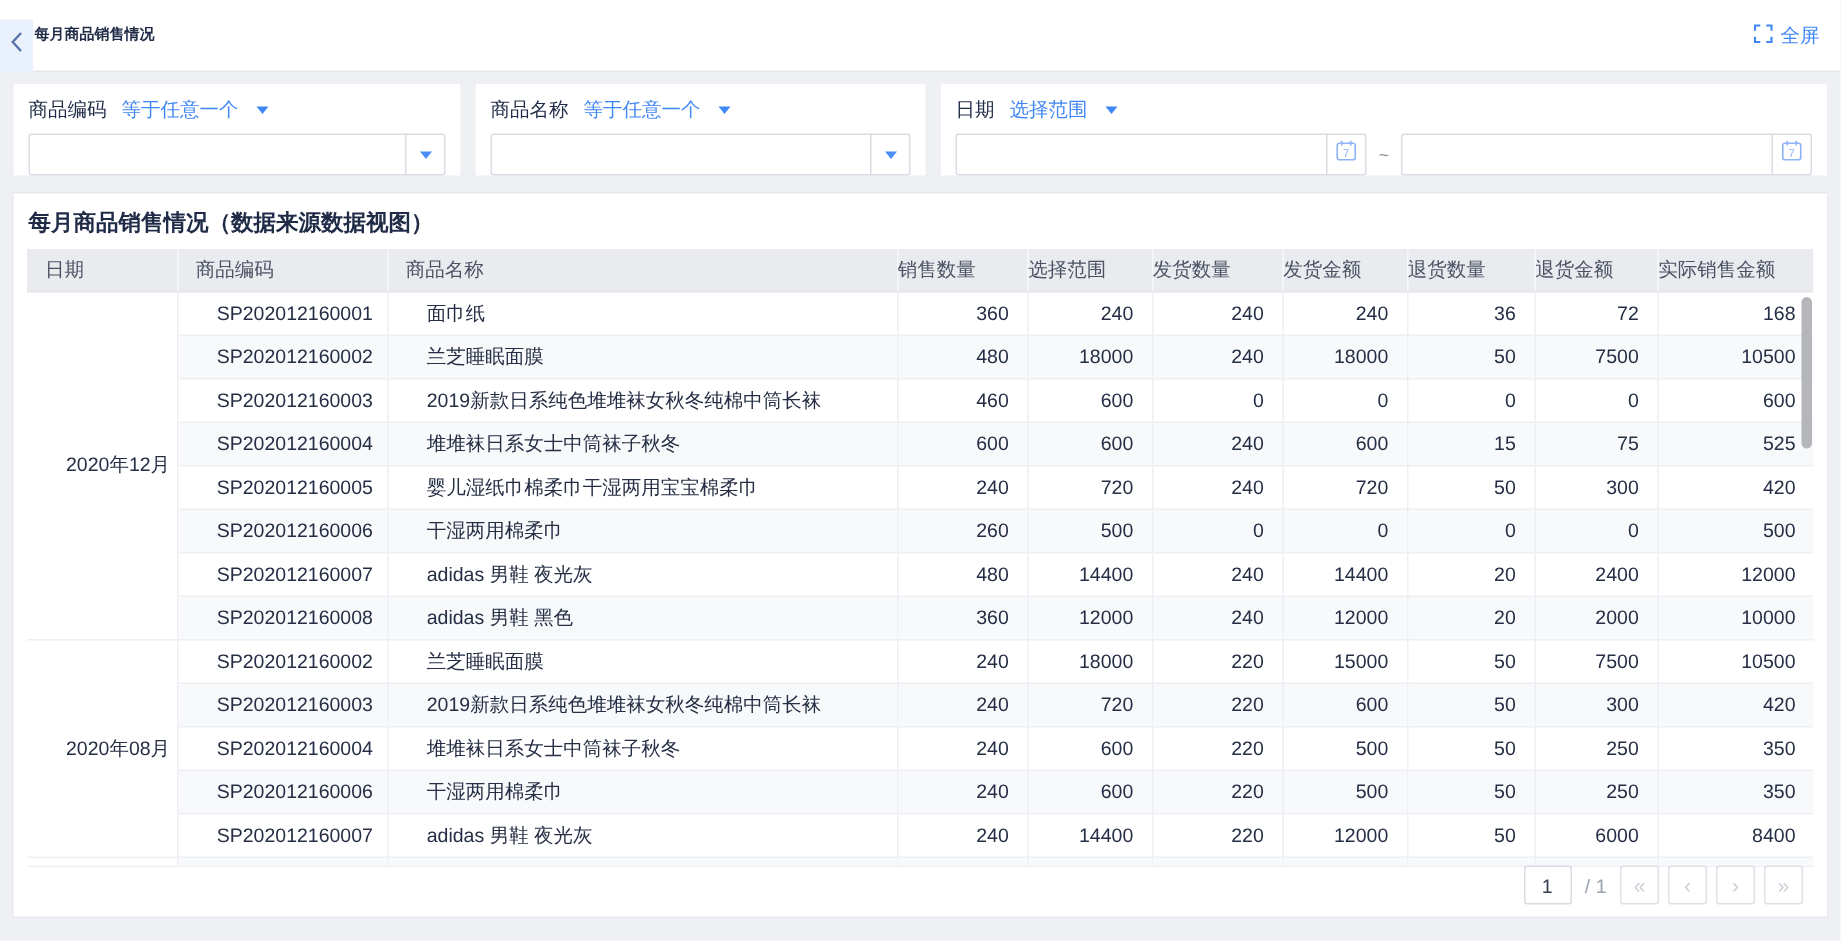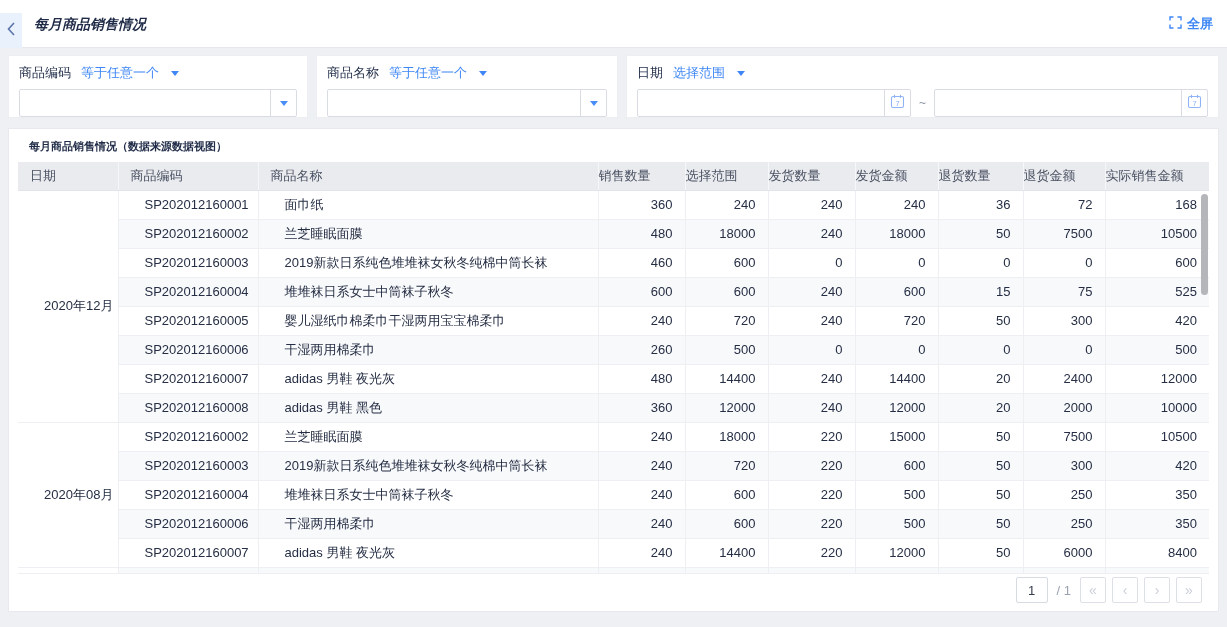--- a/index.html
+++ b/index.html
@@ -14,27 +14,27 @@
   .topbar {
     position:absolute; top:0; left:0; width:1227px; height:48px;
     background:#fff; border-bottom:1px solid #e6e8ec;
   }
   .back-btn {
     position:absolute; left:0; top:13px; width:22px; height:35px;
     background:#e9f1fd; display:flex; align-items:center; justify-content:center;
     cursor:pointer;
   }
   .page-title {
-    position:absolute; left:34px; top:0; height:48px; line-height:48px;
-    font-size:14px; font-weight:600; color:#1f2b47;font-style:italic;
+    position:absolute; left:23px; top:0; height:48px; line-height:48px;
+    font-size:10px; font-weight:600; color:#1f2b47;
   }
   .fullscreen-link {
     position:absolute; right:14px; top:0; height:48px;
     display:flex; align-items:center; gap:5px;
-    color:#3f87f5; font-size:13px; cursor:pointer;font-weight:bold;
+    color:#3f87f5; font-size:13px; cursor:pointer;
   }
   
   .filters { position:absolute; top:55px; left:8px; width:1211px; display:flex; gap:8px; }
   .filter-card {
     background:#fff; border:1px solid #eceef2; height:63px; padding:8px 10px 0 10px;
   }
   .fc-code { width:300px; }
   .fc-name { width:302px; }
   .fc-date { flex:1; }
   .filter-head { display:flex; align-items:center; gap:10px; font-size:13px; height:18px; }
@@ -66,21 +66,21 @@
     width:26px; border-left:1px solid #d9dce3; display:flex; align-items:center; justify-content:center;
     cursor:pointer;
   }
   .tilde { color:#8a93a3; font-size:12px; }
   
   .main-card {
     position:absolute; top:128px; left:8px; width:1211px; height:484px;
     background:#fff; border:1px solid #e7e9ee;
   }
   .table-title {
-    padding:10px 10px 8px 20px; font-size:11px; font-weight:bold; color:#1f2b47;
+    padding:10px 10px 8px 10px; font-size:15px; font-weight:bold; color:#1f2b47;
   }
   .table-wrap {
     margin:0 9px; height:412px; overflow:hidden; position:relative;
     border-bottom:1px solid #edeff3;
   }
   table { width:100%; border-collapse:collapse; table-layout:fixed; font-size:13px; }
   thead th {
     height:28px; background:#e9ebef; color:#4b5263; font-weight:normal;
     border-right:1px solid #f6f7f9; border-bottom:1px solid #e2e4e9;
   }

